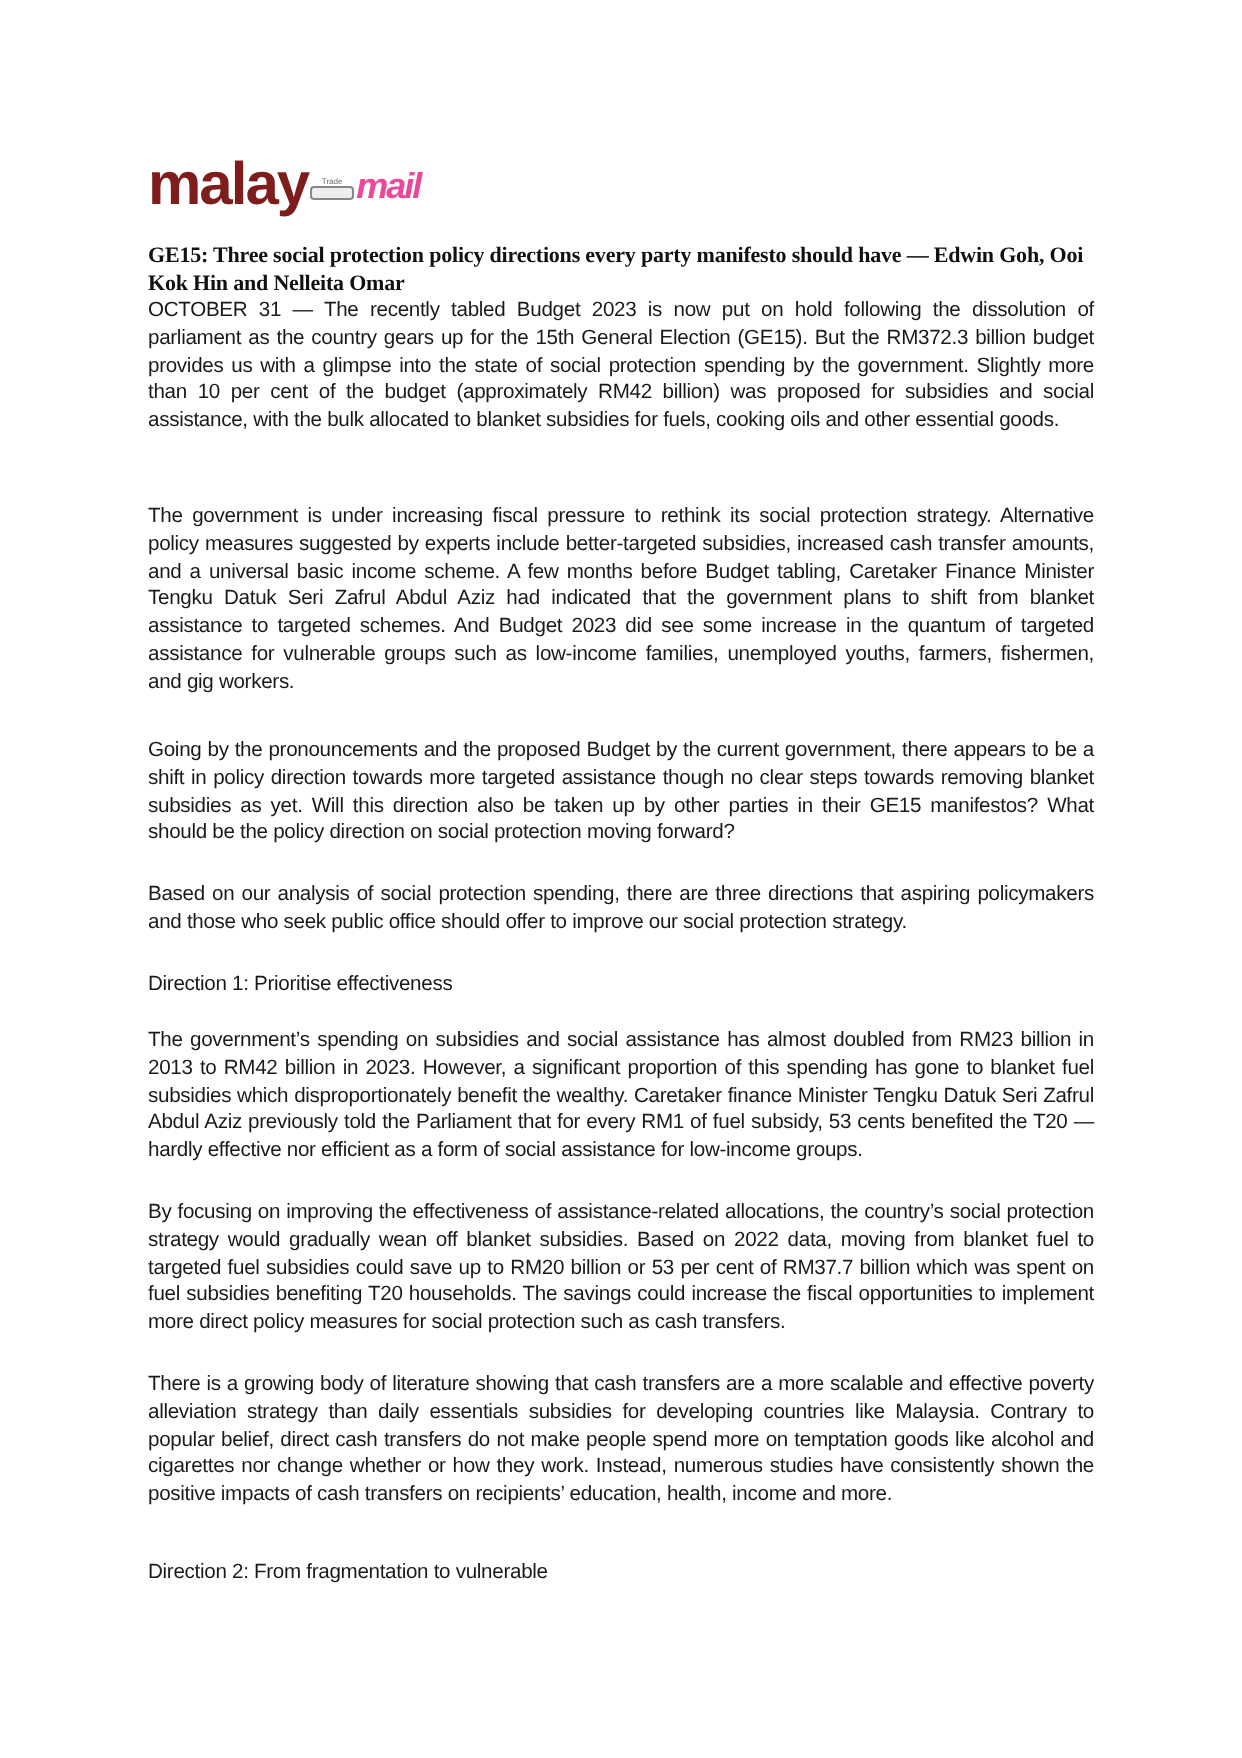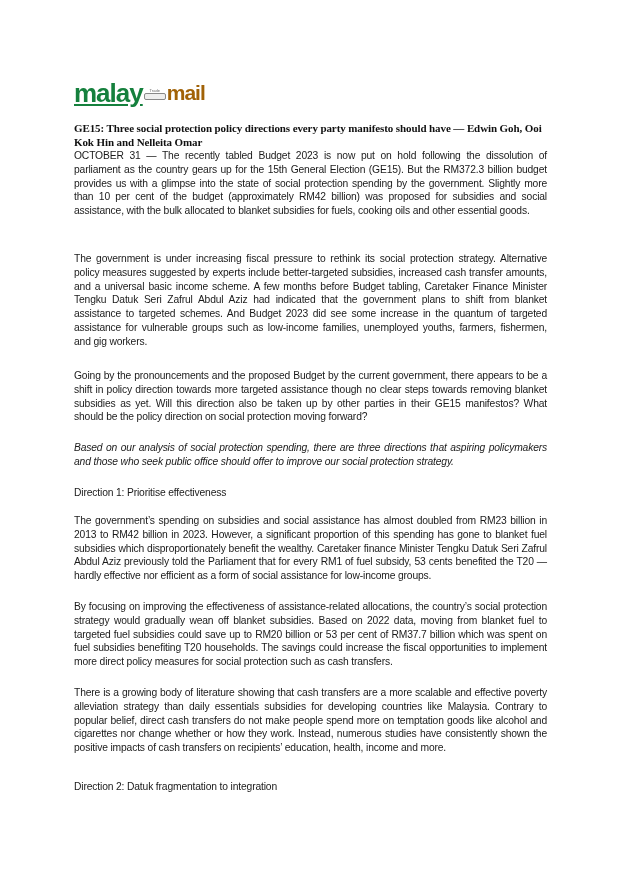--- a/index.html
+++ b/index.html
@@ -26,29 +26,29 @@
       top: 80px;
       left: 0;
       height: 24px;
       display: flex;
       align-items: flex-end;
       font-family: "Liberation Sans", sans-serif;
       font-weight: bold;
       letter-spacing: -1px;
     }
     .logo .malay {
-      color: #15803d;
-      font-size: 26px;
+      color: #7f1d1d;
+      font-size: 30px;
       line-height: 22px;
-      text-decoration: underline;
     }
     .logo .mail {
-      color: #a16207;
-      font-size: 21px;
+      color: #ec4899;
+      font-size: 18px;
       line-height: 22px;
+      font-style: italic;
     }
     .logo .mid {
       display: inline-flex;
       flex-direction: column;
       align-items: center;
       margin: 0 1px 4px 1px;
     }
     .logo .mid .trade {
       font-size: 4px;
       letter-spacing: 0;
@@ -109,25 +109,25 @@
   </div>
 
   <div class="title">GE15: Three social protection policy directions every party manifesto should have — Edwin Goh, Ooi Kok Hin and Nelleita Omar</div>
 
   <p class="para" style="top:149px; margin:0;">OCTOBER 31 — The recently tabled Budget 2023 is now put on hold following the dissolution of parliament as the country gears up for the 15th General Election (GE15). But the RM372.3 billion budget provides us with a glimpse into the state of social protection spending by the government. Slightly more than 10 per cent of the budget (approximately RM42 billion) was proposed for subsidies and social assistance, with the bulk allocated to blanket subsidies for fuels, cooking oils and other essential goods.</p>
 
   <p class="para" style="top:252px; margin:0;">The government is under increasing fiscal pressure to rethink its social protection strategy. Alternative policy measures suggested by experts include better-targeted subsidies, increased cash transfer amounts, and a universal basic income scheme. A few months before Budget tabling, Caretaker Finance Minister Tengku Datuk Seri Zafrul Abdul Aziz had indicated that the government plans to shift from blanket assistance to targeted schemes. And Budget 2023 did see some increase in the quantum of targeted assistance for vulnerable groups such as low-income families, unemployed youths, farmers, fishermen, and gig workers.</p>
 
   <p class="para" style="top:369px; margin:0;">Going by the pronouncements and the proposed Budget by the current government, there appears to be a shift in policy direction towards more targeted assistance though no clear steps towards removing blanket subsidies as yet. Will this direction also be taken up by other parties in their GE15 manifestos? What should be the policy direction on social protection moving forward?</p>
 
-  <p class="para" style="top:441px; margin:0;font-style:italic;">Based on our analysis of social protection spending, there are three directions that aspiring policymakers and those who seek public office should offer to improve our social protection strategy.</p>
+  <p class="para" style="top:441px; margin:0;">Based on our analysis of social protection spending, there are three directions that aspiring policymakers and those who seek public office should offer to improve our social protection strategy.</p>
 
   <div class="heading" style="top:486px;">Direction 1: Prioritise effectiveness</div>
 
   <p class="para" style="top:514px; margin:0;">The government’s spending on subsidies and social assistance has almost doubled from RM23 billion in 2013 to RM42 billion in 2023. However, a significant proportion of this spending has gone to blanket fuel subsidies which disproportionately benefit the wealthy. Caretaker finance Minister Tengku Datuk Seri Zafrul Abdul Aziz previously told the Parliament that for every RM1 of fuel subsidy, 53 cents benefited the T20 — hardly effective nor efficient as a form of social assistance for low-income groups.</p>
 
   <p class="para" style="top:600px; margin:0;">By focusing on improving the effectiveness of assistance-related allocations, the country’s social protection strategy would gradually wean off blanket subsidies. Based on 2022 data, moving from blanket fuel to targeted fuel subsidies could save up to RM20 billion or 53 per cent of RM37.7 billion which was spent on fuel subsidies benefiting T20 households. The savings could increase the fiscal opportunities to implement more direct policy measures for social protection such as cash transfers.</p>
 
   <p class="para" style="top:686px; margin:0;">There is a growing body of literature showing that cash transfers are a more scalable and effective poverty alleviation strategy than daily essentials subsidies for developing countries like Malaysia. Contrary to popular belief, direct cash transfers do not make people spend more on temptation goods like alcohol and cigarettes nor change whether or how they work. Instead, numerous studies have consistently shown the positive impacts of cash transfers on recipients’ education, health, income and more.</p>
 
-  <div class="heading" style="top:780px;">Direction 2: Datuk fragmentation to integration</div>
+  <div class="heading" style="top:780px;">Direction 2: From fragmentation to vulnerable</div>
 
 </div>
 
 </body></html>

